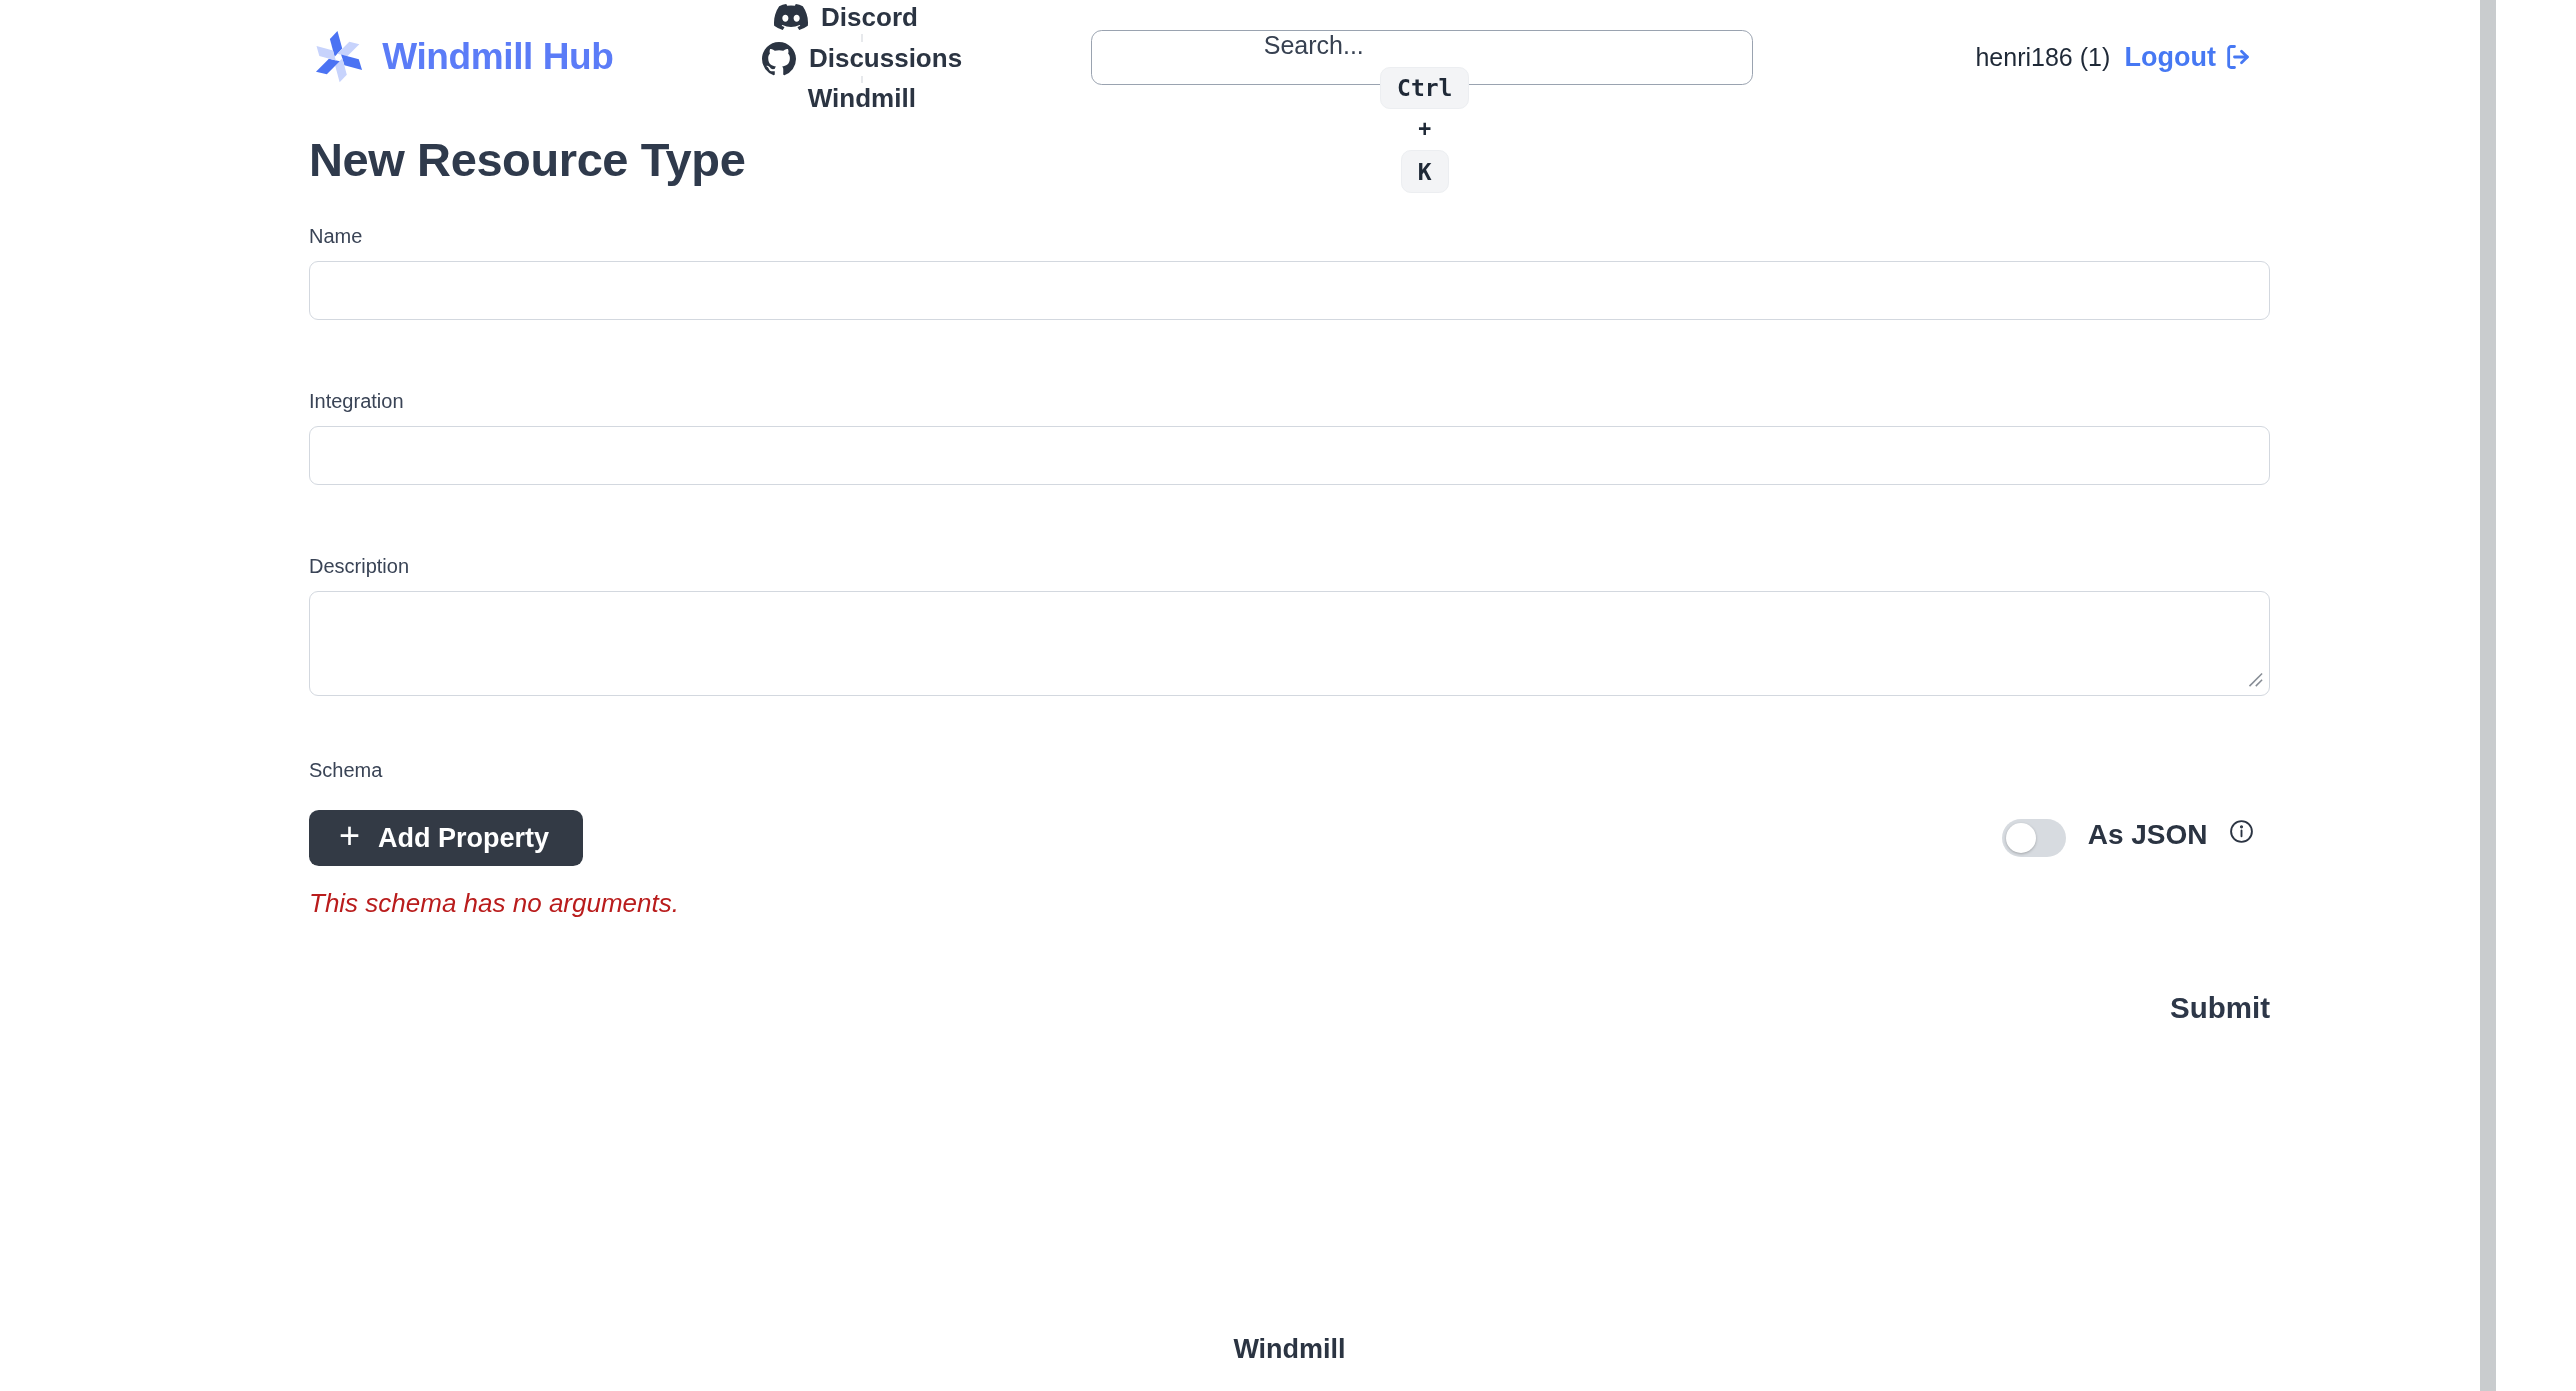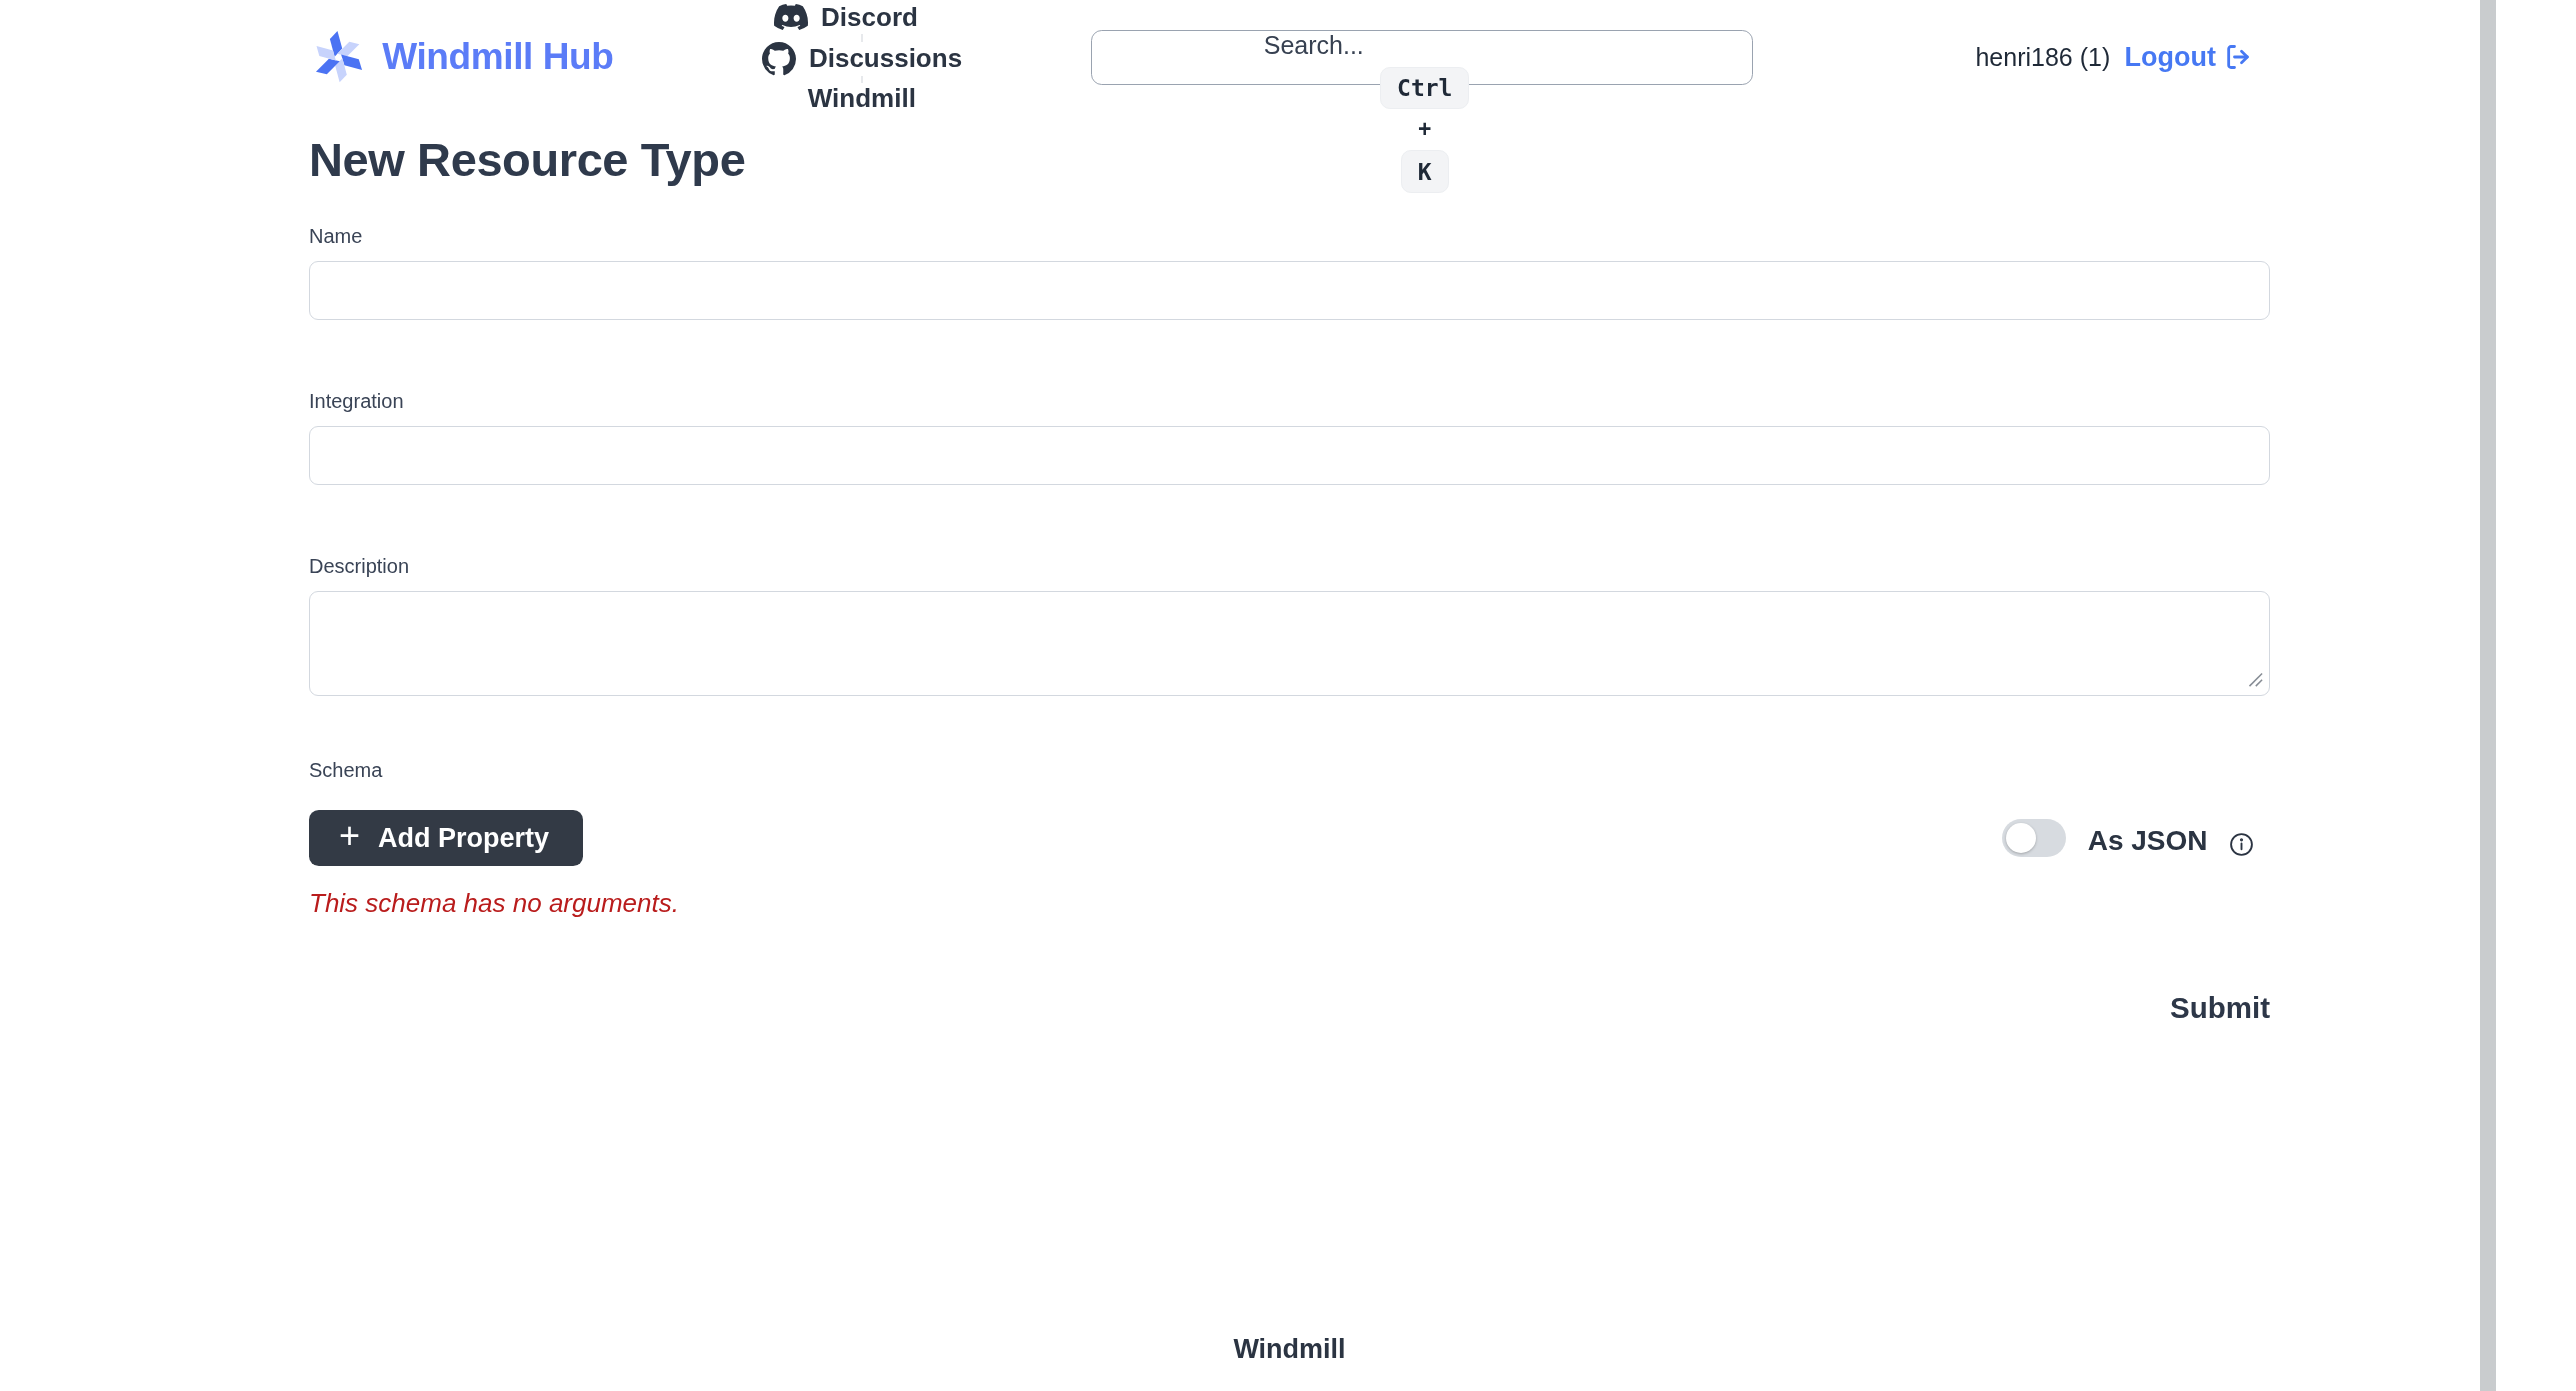--- a/index.html
+++ b/index.html
@@ -53,21 +53,21 @@
     resize: none; font-family: "Liberation Sans", sans-serif; display: block; }
   .resize-grip { position: absolute; right: 7.2px; bottom: 9px; width: 18px; height: 18px; }
 
   .schema-section { margin-top: 57px; }
   .schema-row { margin-top: 23px; display: flex; justify-content: space-between; align-items: center; }
   .add-property-btn { display: inline-flex; align-items: center; gap: 18px; background: #333a45;
     color: #ffffff; border: none; border-radius: 9.8px; height: 56px; padding: 0 34px 0 30px;
     font-size: 27px; font-weight: 700; cursor: pointer; font-family: "Liberation Sans", sans-serif; }
   .plus-glyph { font-size: 36px; font-weight: 300; line-height: 1; transform: translateY(-1.8px); }
 
-  .as-json-group { display: flex; align-items: flex-end; gap: 21.5px; margin-right: 16px; }
+  .as-json-group { display: flex; align-items: flex-start; gap: 21.5px; margin-right: 16px; }
   .toggle { position: relative; width: 64px; height: 38px; border-radius: 19px; background: #d7dbe0;
     cursor: pointer; flex: 0 0 auto; }
   .toggle-knob { position: absolute; left: 3.6px; top: 3.6px; width: 30px; height: 30px; border-radius: 50%;
     background: #ffffff; box-shadow: 0 0.9px 2.7px rgba(0,0,0,0.25); }
   .as-json-label { font-size: 28px; font-weight: 600; color: #2b3442; white-space: nowrap; }
   .info-icon { width: 25px; height: 25px; cursor: pointer; }
 
   .schema-note { margin-top: 21.5px; font-size: 26px; font-style: italic; color: #b91c1c; }
 
   .submit-row { margin-top: 72px; display: flex; justify-content: flex-end; }

